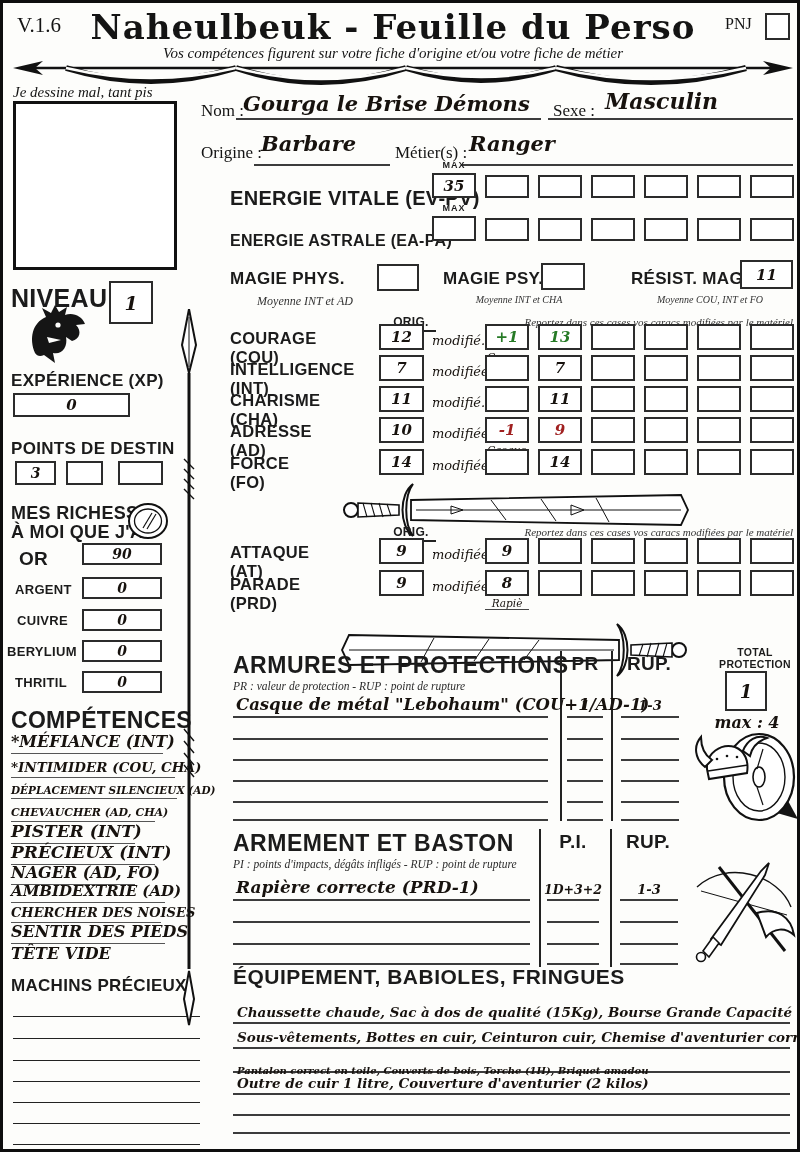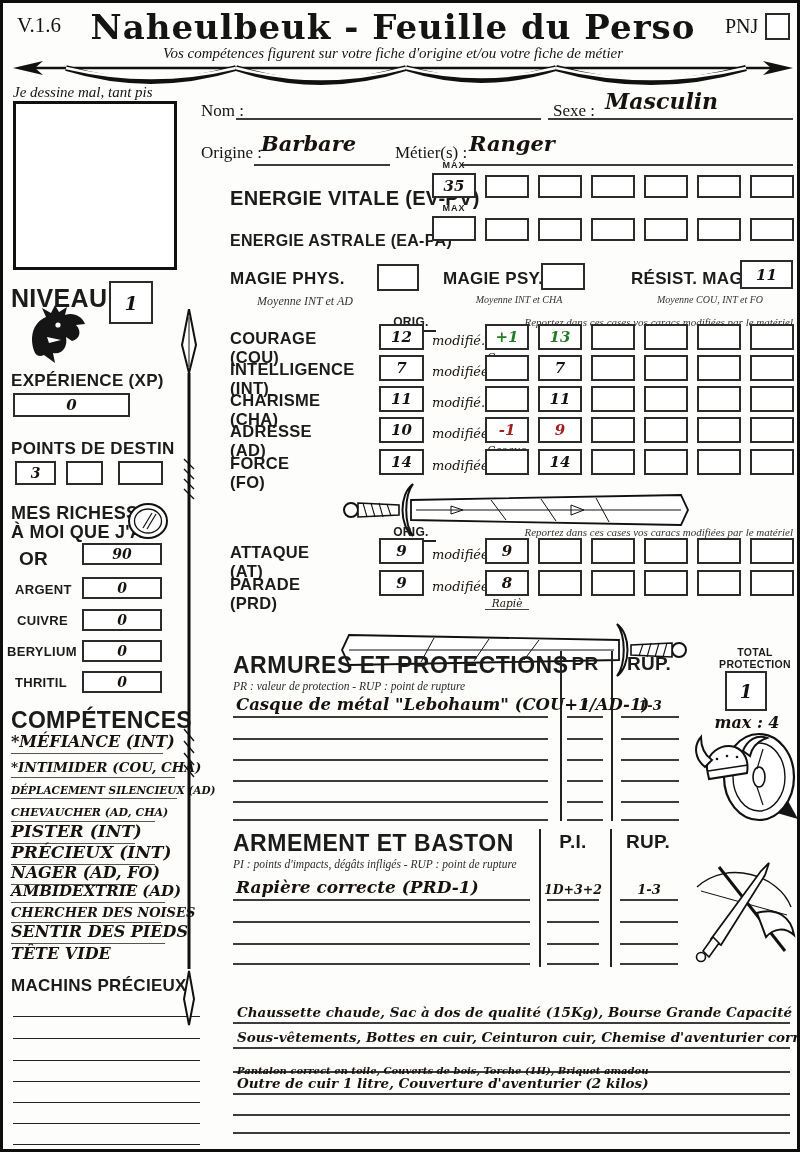--- a/index.html
+++ b/index.html
@@ -19,21 +19,21 @@
   svg{display:block;}
 </style>
 </head>
 <body>
 
 <div class="page">
 
   <div class="abs serif" style="left:14px;top:10px;font-size:21px;">V.1.6</div>
   <div class="abs ctr" style="left:80px;top:4px;width:620px;font-family:'DejaVu Serif',serif;font-weight:700;font-size:34px;letter-spacing:1px;">Naheulbeuk - Feuille du Perso</div>
   <div class="abs ctr ital serif" style="left:80px;top:42px;width:620px;font-size:15px;">Vos compétences figurent sur votre fiche d'origine et/ou votre fiche de métier</div>
-  <div class="abs serif" style="left:722px;top:12px;font-size:20px;">PNJ</div>
+  <div class="abs serif" style="left:722px;top:12px;font-size:16px;">PNJ</div>
   <div class="box" style="left:762px;top:10px;width:25px;height:27px;"></div>
 
   <div class="abs" style="left:8px;top:55px;">
     <svg width="784" height="32" viewBox="0 0 784 32">
       <line x1="24" y1="10" x2="760" y2="10" stroke="#111" stroke-width="2.5"></line>
       <path d="M2,10 L32,3 L24,10 L32,17 Z" fill="#111"></path>
       <path d="M782,10 L752,3 L760,10 L752,17 Z" fill="#111"></path>
       <path d="M55,10 Q140,36 225,10" fill="none" stroke="#111" stroke-width="6"></path>
       <path d="M55,10 Q140,30 225,10" fill="none" stroke="#fdfdfb" stroke-width="2.5"></path>
       <path d="M225,10 Q310,38 395,10" fill="none" stroke="#111" stroke-width="6"></path>
@@ -125,20 +125,21 @@
       <polygon points="16,0 23,36 16,64 9,36" fill="#fff" stroke="#111" stroke-width="2"></polygon>
       <line x1="16" y1="8" x2="16" y2="58" stroke="#111" stroke-width="1"></line>
       <line x1="16" y1="64" x2="16" y2="660" stroke="#111" stroke-width="3"></line>
       <path d="M11,150 L21,160 M11,160 L21,170 M11,170 L21,180 M11,180 L21,190" stroke="#111" stroke-width="1.4" fill="none"></path>
       <path d="M11,420 L21,432 M11,432 L21,444 M11,444 L21,456 M11,456 L21,468" stroke="#111" stroke-width="1.4" fill="none"></path>
       <polygon points="16,662 21,690 16,716 11,690" fill="#fff" stroke="#111" stroke-width="2"></polygon>
     </svg>
   </div>
 
   <div class="abs serif" style="left:198px;top:98px;font-size:17px;">Nom :</div>
+  <div class="abs hw" style="left:240px;top:88px;font-size:21px;">Gourga le Brise Démons</div>
   <div class="wline" style="left:233px;top:92px;width:305px;height:23px;"></div>
   <div class="abs serif" style="left:550px;top:98px;font-size:17px;">Sexe :</div>
   <div class="abs hw" style="left:602px;top:85px;font-size:22px;">Masculin</div>
   <div class="wline" style="left:545px;top:92px;width:245px;height:23px;"></div>
 
   <div class="abs serif" style="left:198px;top:140px;font-size:17px;">Origine :</div>
   <div class="abs hw" style="left:258px;top:128px;font-size:21px;">Barbare</div>
   <div class="wline" style="left:251px;top:138px;width:136px;height:23px;"></div>
   <div class="abs serif" style="left:392px;top:140px;font-size:17px;">Métier(s) :</div>
   <div class="abs hw" style="left:466px;top:128px;font-size:21px;">Ranger</div>
@@ -253,20 +254,21 @@
       <div class="wline" style="left:544px;top:902px;width:52px;height:16px;"></div>
       <div class="wline" style="left:617px;top:902px;width:58px;height:16px;"></div>
       <div class="wline" style="left:230px;top:920px;width:297px;height:20px;"></div>
       <div class="wline" style="left:544px;top:924px;width:52px;height:16px;"></div>
       <div class="wline" style="left:617px;top:924px;width:58px;height:16px;"></div>
       <div class="wline" style="left:230px;top:940px;width:297px;height:20px;"></div>
       <div class="wline" style="left:544px;top:944px;width:52px;height:16px;"></div>
       <div class="wline" style="left:617px;top:944px;width:58px;height:16px;"></div>
     </div>
 
+  <div class="abs head" style="left:230px;top:962px;font-size:21px;letter-spacing:.5px;">ÉQUIPEMENT, BABIOLES, FRINGUES</div>
   <div id="equipement-lines">
       <div class="wline" style="left:230px;top:1000px;width:557px;height:19px;"></div>
       <div class="abs hw" style="left:234px;top:1001px;font-size:13.5px;white-space:nowrap;">Chaussette chaude, Sac à dos de qualité (15Kg), Bourse Grande Capacité [Max 100PO]</div>
       <div class="wline" style="left:230px;top:1025px;width:557px;height:19px;"></div>
       <div class="abs hw" style="left:234px;top:1026px;font-size:13.5px;white-space:nowrap;">Sous-vêtements, Bottes en cuir, Ceinturon cuir, Chemise d'aventurier correcte, Écuelle</div>
       <div class="wline" style="left:230px;top:1049px;width:557px;height:19px;"></div>
       <div class="abs hw" style="left:234px;top:1050px;font-size:10px;white-space:nowrap;margin-top:12px;">Pantalon correct en toile, Couverts de bois, Torche (1H), Briquet amadou</div>
       <div class="wline" style="left:230px;top:1071px;width:557px;height:19px;"></div>
       <div class="abs hw" style="left:234px;top:1072px;font-size:13.5px;white-space:nowrap;">Outre de cuir 1 litre, Couverture d'aventurier (2 kilos)</div>
       <div class="wline" style="left:230px;top:1092px;width:557px;height:19px;"></div>

